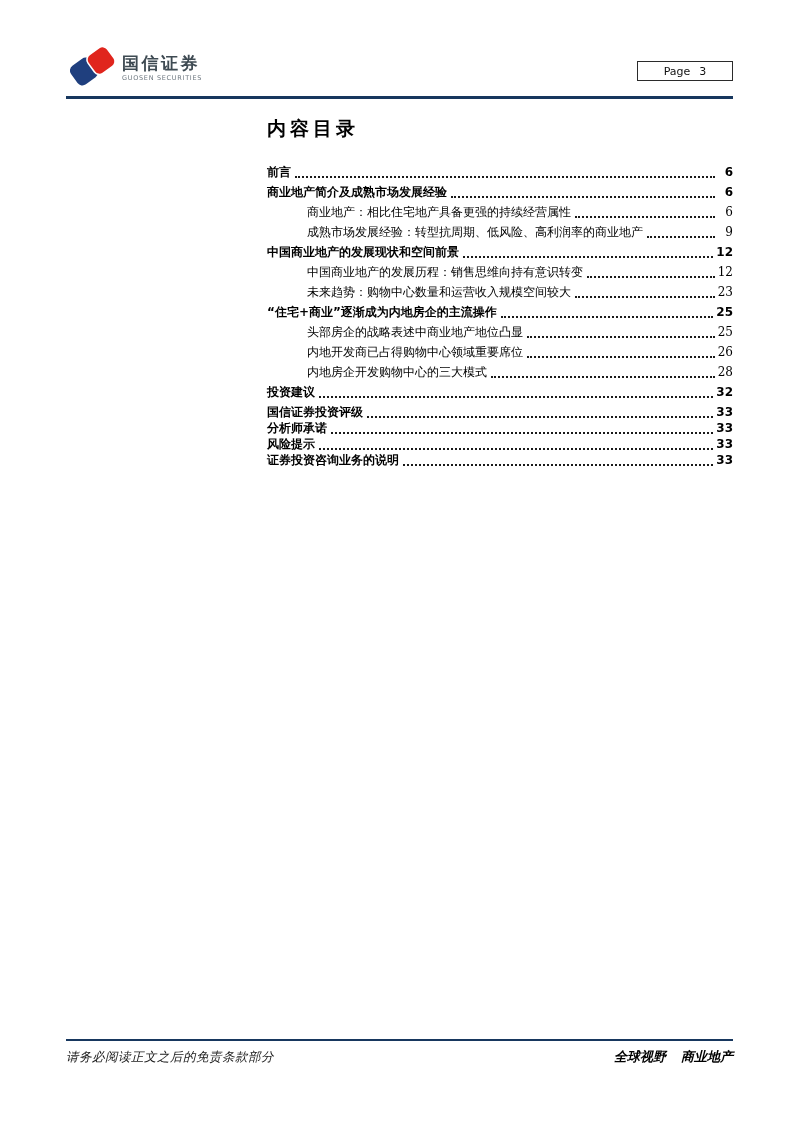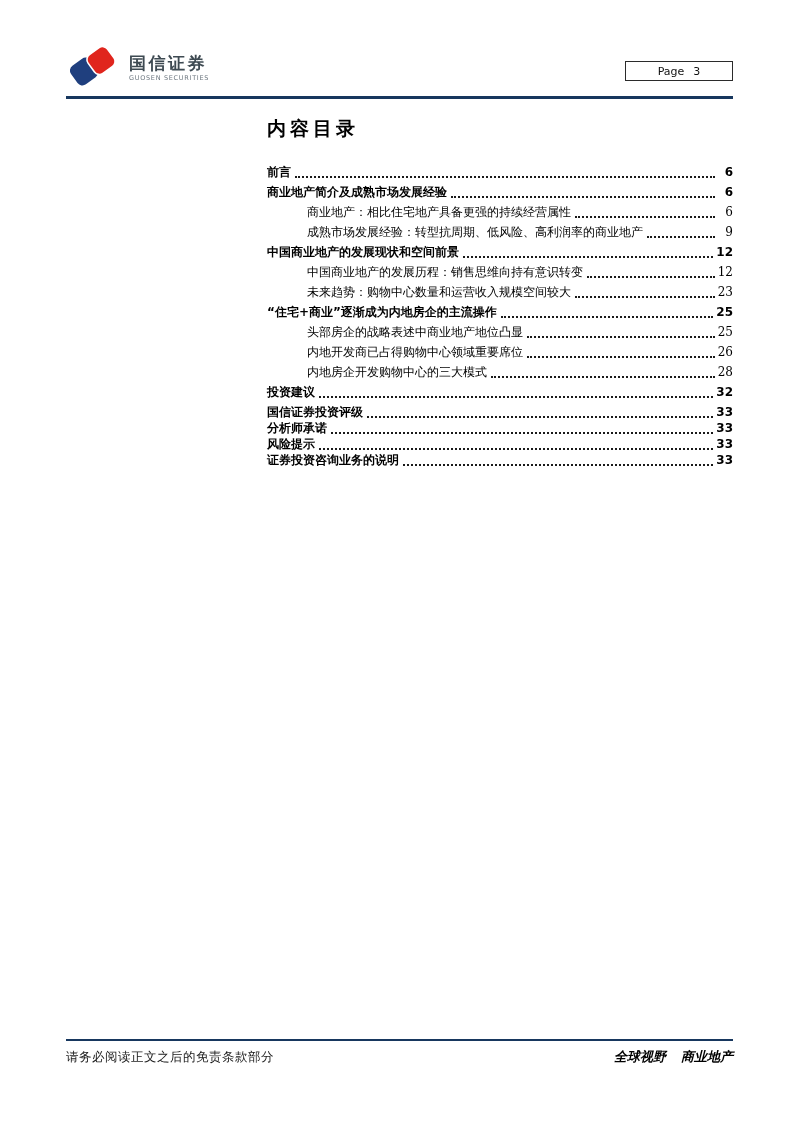--- a/index.html
+++ b/index.html
@@ -18,38 +18,38 @@
   
   .header {
     position: absolute;
     left: 66px;
     top: 44px;
     width: 667px;
     display: flex;
     justify-content: space-between;
     align-items: flex-start;
   }
-  .logo { display: flex; align-items: center; gap: 7px; }
+  .logo { display: flex; align-items: center; }
   .logo-icon { display: block; }
   .brand-cn {
     font-size: 17px;
     font-weight: bold;
     color: #3e4a52;
     letter-spacing: 2.5px;
     line-height: 1.1;
   }
   .brand-en {
     font-size: 6.5px;
     color: #6e7880;
     letter-spacing: 0.7px;
     margin-top: 2px;
   }
   .page-box {
     margin-top: 17px;
-    width: 108px;
+    width: 96px;
     height: 20px;
     border: 1px solid #2b2b2b;
     display: flex;
     align-items: center;
     justify-content: center;
     gap: 9px;
     font-size: 11px;
     color: #111;
     background: #fff;
   }
@@ -115,20 +115,21 @@
     background: var(--navy, #17375E);
     margin-bottom: 7px;
   }
   .footer-row {
     display: flex;
     justify-content: space-between;
     align-items: baseline;
   }
   .disclaimer {
     font-size: 12.5px;
+    font-style: italic;
     font-family: "DejaVu Serif", serif;
     color: #1a1a1a;
     letter-spacing: 0.5px;
   }
   .slogan {
     display: flex;
     gap: 15px;
     font-size: 13px;
     font-style: italic;
     font-weight: bold;

